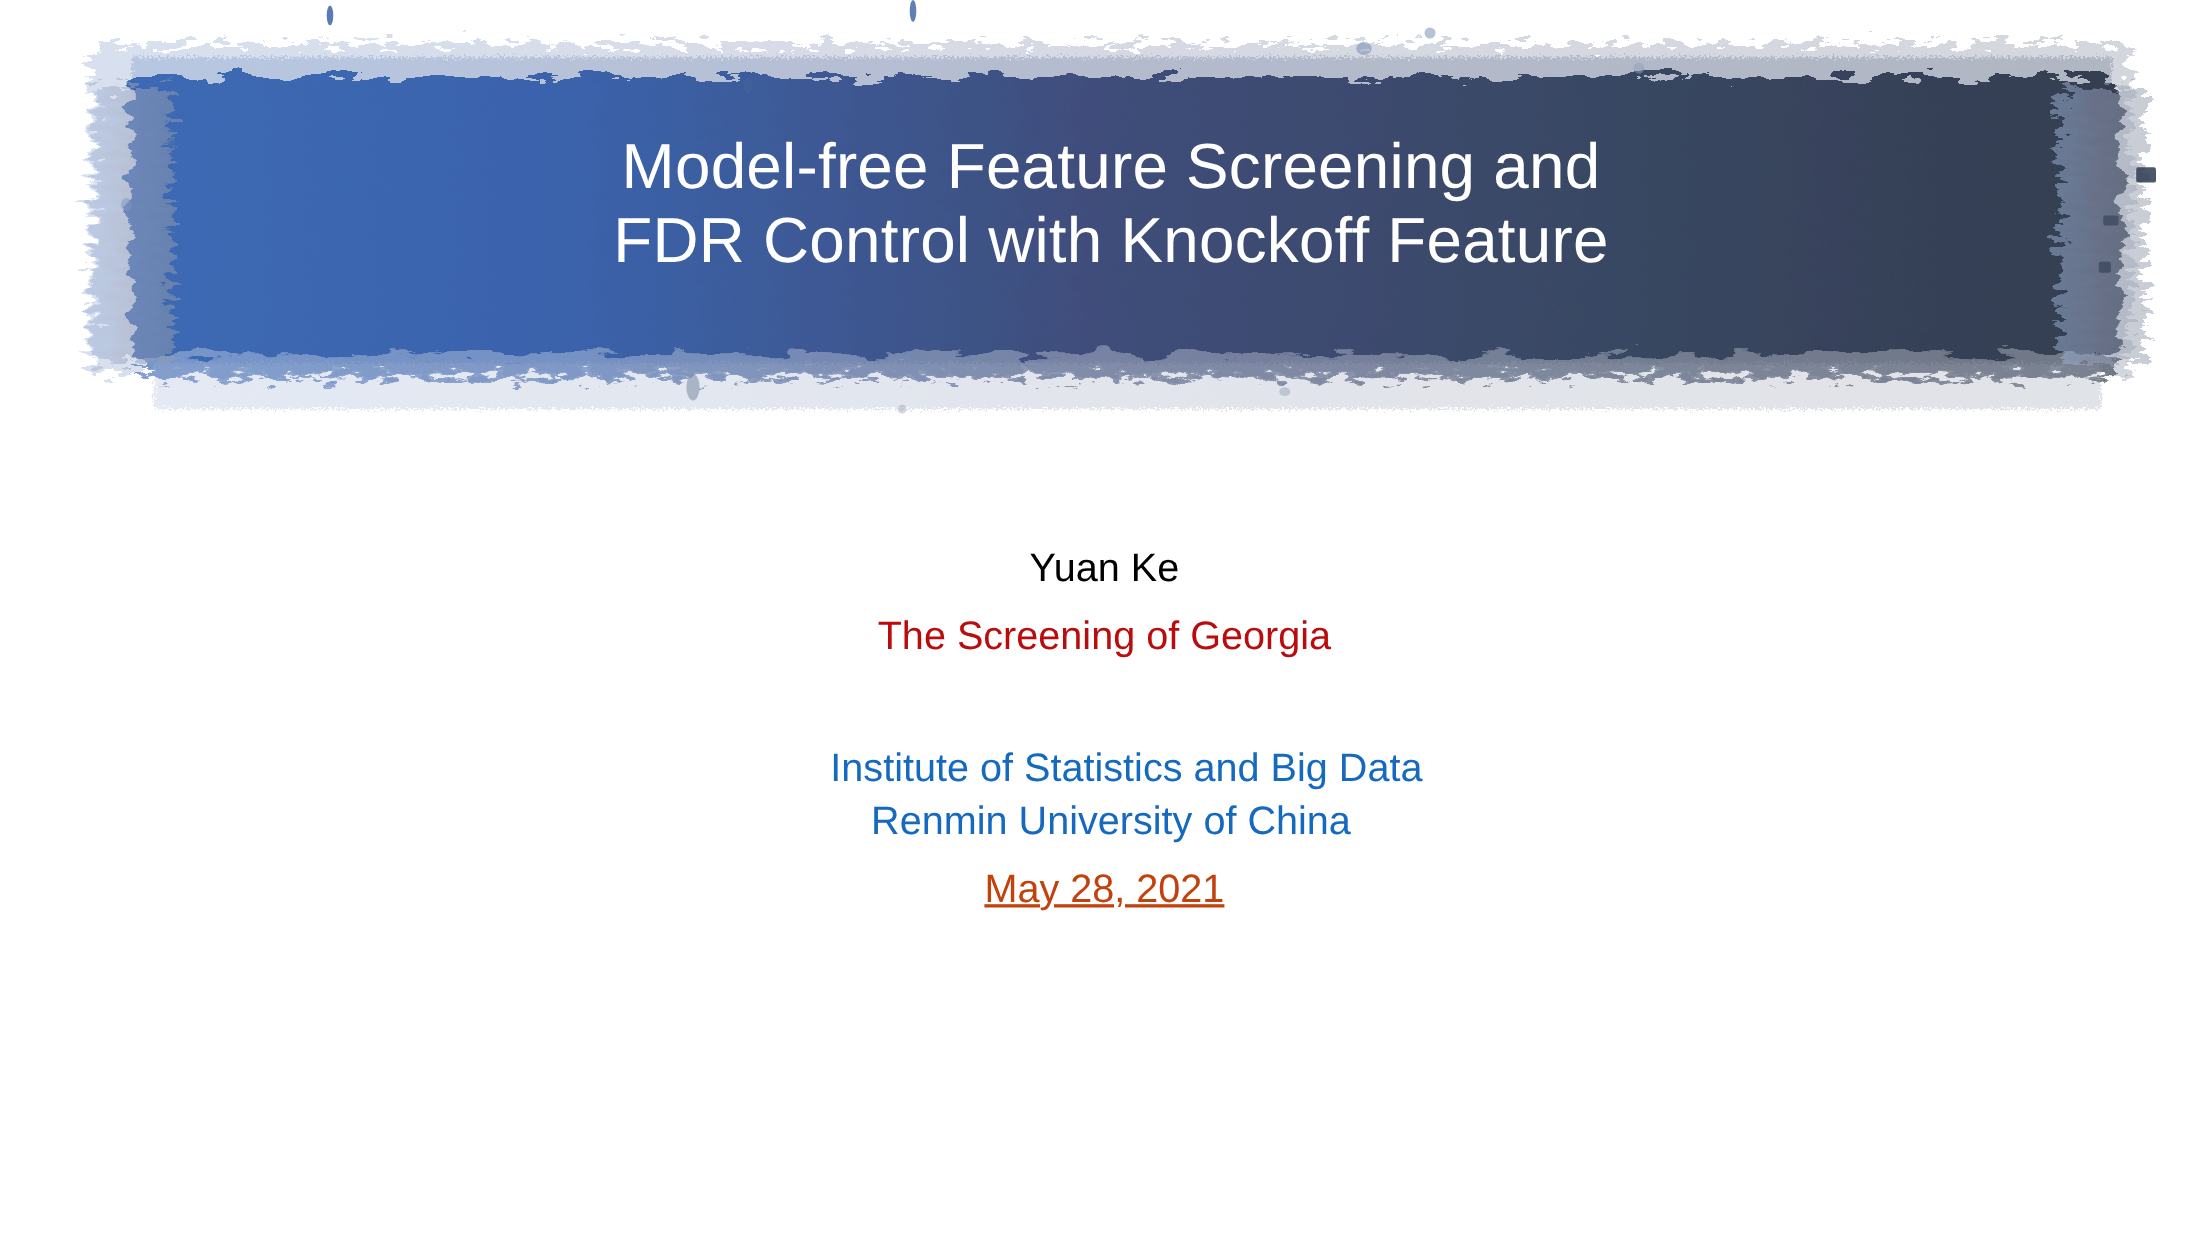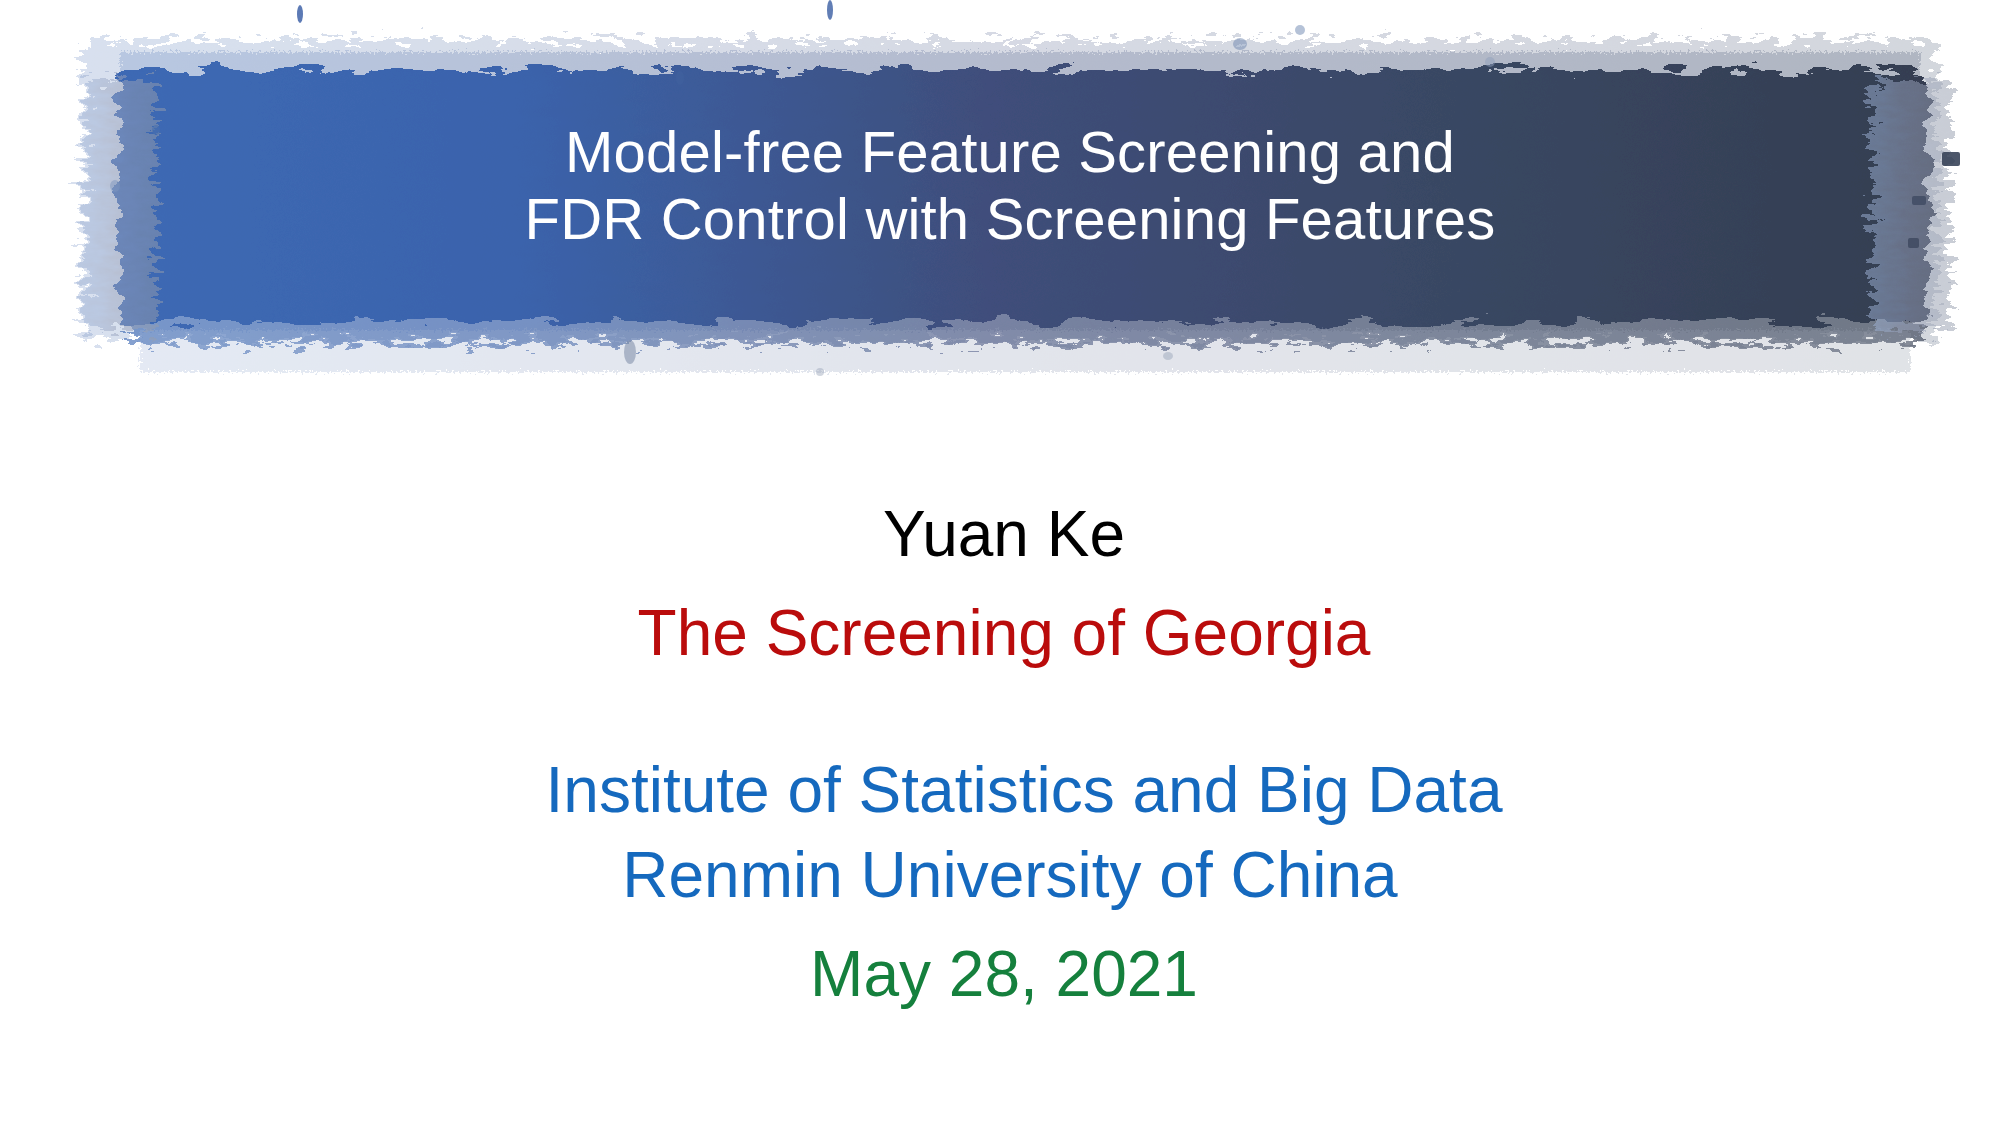--- a/index.html
+++ b/index.html
@@ -54,31 +54,31 @@
   
   .body-block {
     position: absolute;
     left: 0;
     top: 492px;
     width: 2008px;
     text-align: center;
   }
   .body-line {
     display: block;
-    font-size: 64px;
+    font-size: 36px;
     line-height: 1.33;
     color: #000000;
     white-space: nowrap;
   }
   .line-name      { margin-bottom: 14px; }
   .line-red       { color: #BA0C0C; }
   .line-spacer    { height: 72px; font-size: 0; line-height: 0; }
   .line-blue      { color: #1569BE; padding-left: 40px; }
   .line-blue-2    { color: #1569BE; margin-bottom: 14px; padding-left: 12px; }
-  .line-date      { color: #15803d; }
+  .line-date      { color: #c2410c; text-decoration: underline; }
 </style>
 </head>
 <body>
 
 <div id="slide">
 
   <div class="banner-wrap">
     <svg class="banner-svg" viewBox="0 0 1900 400" preserveAspectRatio="none">
       <defs>
         <linearGradient id="brushGrad" x1="0" y1="0" x2="1" y2="0">
@@ -150,21 +150,21 @@
         <rect x="1848" y="238" width="11" height="10" fill="#333E55" opacity="0.65" rx="2"></rect>
         <ellipse cx="1916" cy="212" rx="3" ry="4" fill="#3C4861" opacity="0.6"></ellipse>
         <ellipse cx="570" cy="352" rx="6" ry="12" fill="#7C8AA6" opacity="0.55"></ellipse>
         <ellipse cx="760" cy="372" rx="4" ry="4" fill="#9AA5B8" opacity="0.45"></ellipse>
         <ellipse cx="1108" cy="356" rx="5" ry="4" fill="#8C99AE" opacity="0.4"></ellipse>
       </g>
     </svg>
 
     <div class="title-block">
       <span class="title-line">Model-free Feature Screening and</span>
-      <span class="title-line">FDR Control with Screening Features</span>
+      <span class="title-line">FDR Control with Knockoff Feature</span>
     </div>
   </div>
 
   <div class="body-block">
     <span class="body-line line-name">Yuan Ke</span>
 
     <span class="body-line line-red">The Screening of Georgia</span>
 
     <span class="body-line line-spacer"></span>
 

